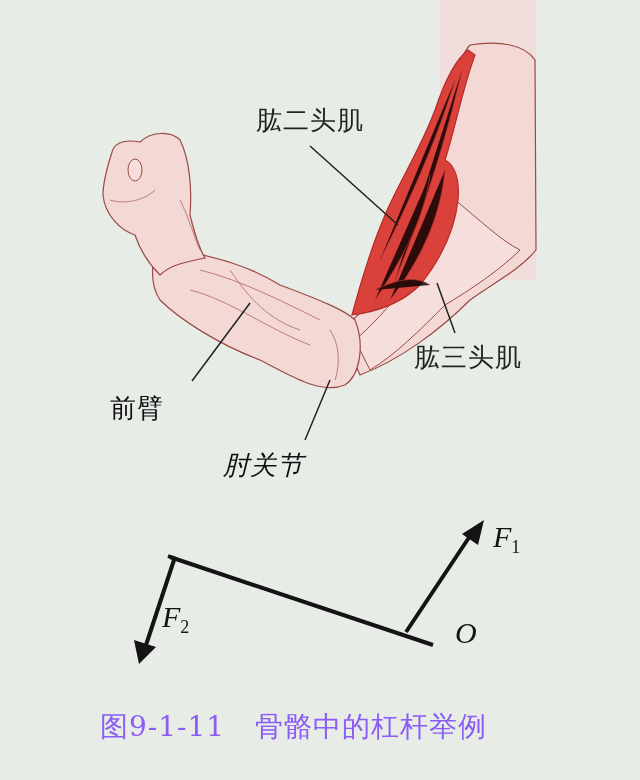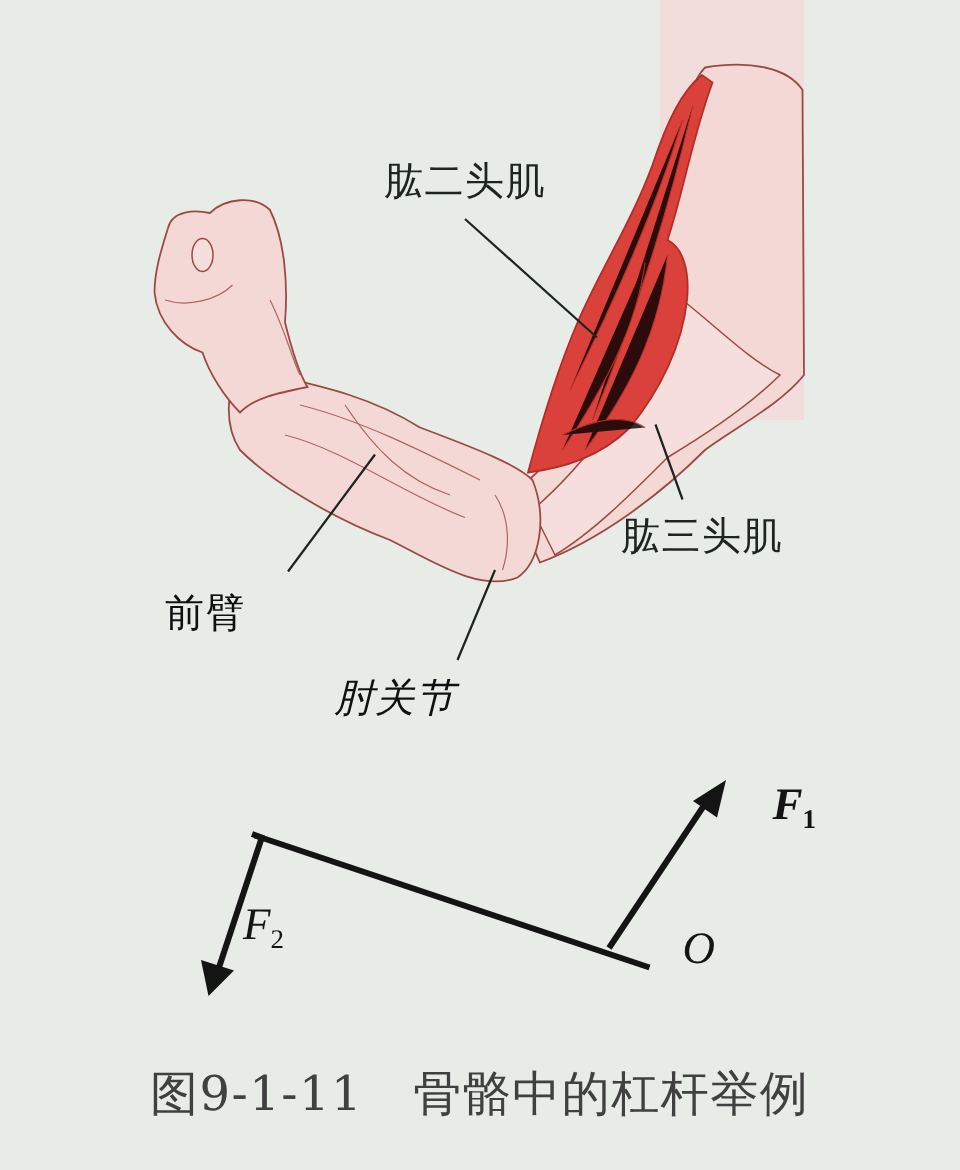--- a/index.html
+++ b/index.html
@@ -16,21 +16,21 @@
       position: absolute; color: #1e241f; font-size: 26px; letter-spacing: 1px;
       font-family: "DejaVu Serif", "Liberation Serif", serif; white-space: nowrap;
     }
     .label.bold { color: #101010; }
     .sym {
       position: absolute; font-family: "Liberation Serif", "DejaVu Serif", serif;
       font-style: italic; font-size: 30px; color: #141414;
     }
     .sym sub { font-style: normal; font-size: 18px; vertical-align: -6px; }
     .caption {
-      position: absolute; left: 100px; top: 708px; font-size: 32px; color: #404040;
+      position: absolute; left: 100px; top: 708px; font-size: 28px; color: #8b5cf6;
       font-family: "DejaVu Serif", "Liberation Serif", serif; letter-spacing: 1px; white-space: pre;
     }
   </style>
 </head>
 <body>
 
 <div class="page">
   <div class="pink-bg"></div>
 
   <svg class="art" width="640" height="780" viewBox="0 0 640 780">
@@ -76,21 +76,21 @@
     </g>
     <polygon points="139,664 134,640 156,647" fill="#141414"></polygon>
     <polygon points="484,520 462,534 478,545" fill="#141414"></polygon>
   </svg>
 
   <div class="label" style="left:414px; top:340px;">肱三头肌</div>
   <div class="label" style="left:256px; top:103px;">肱二头肌</div>
   <div class="label bold" style="left:110px; top:378px;margin-top:13px;">前臂</div>
   <div class="label bold" style="left:223px; top:448px;font-style:italic;">肘关节</div>
 
-  <div class="sym" style="left:515px; top:520px;font-weight:bold;">
+  <div class="sym" style="left:493px; top:520px;">
     <span>F</span><sub>1</sub>
   </div>
   <div class="sym" style="left:162px; top:600px;">
     <span>F</span><sub>2</sub>
   </div>
   <div class="sym" style="left:455px; top:616px;">O</div>
 
   <div class="caption">图9-1-11   骨骼中的杠杆举例</div>
 </div>
 

